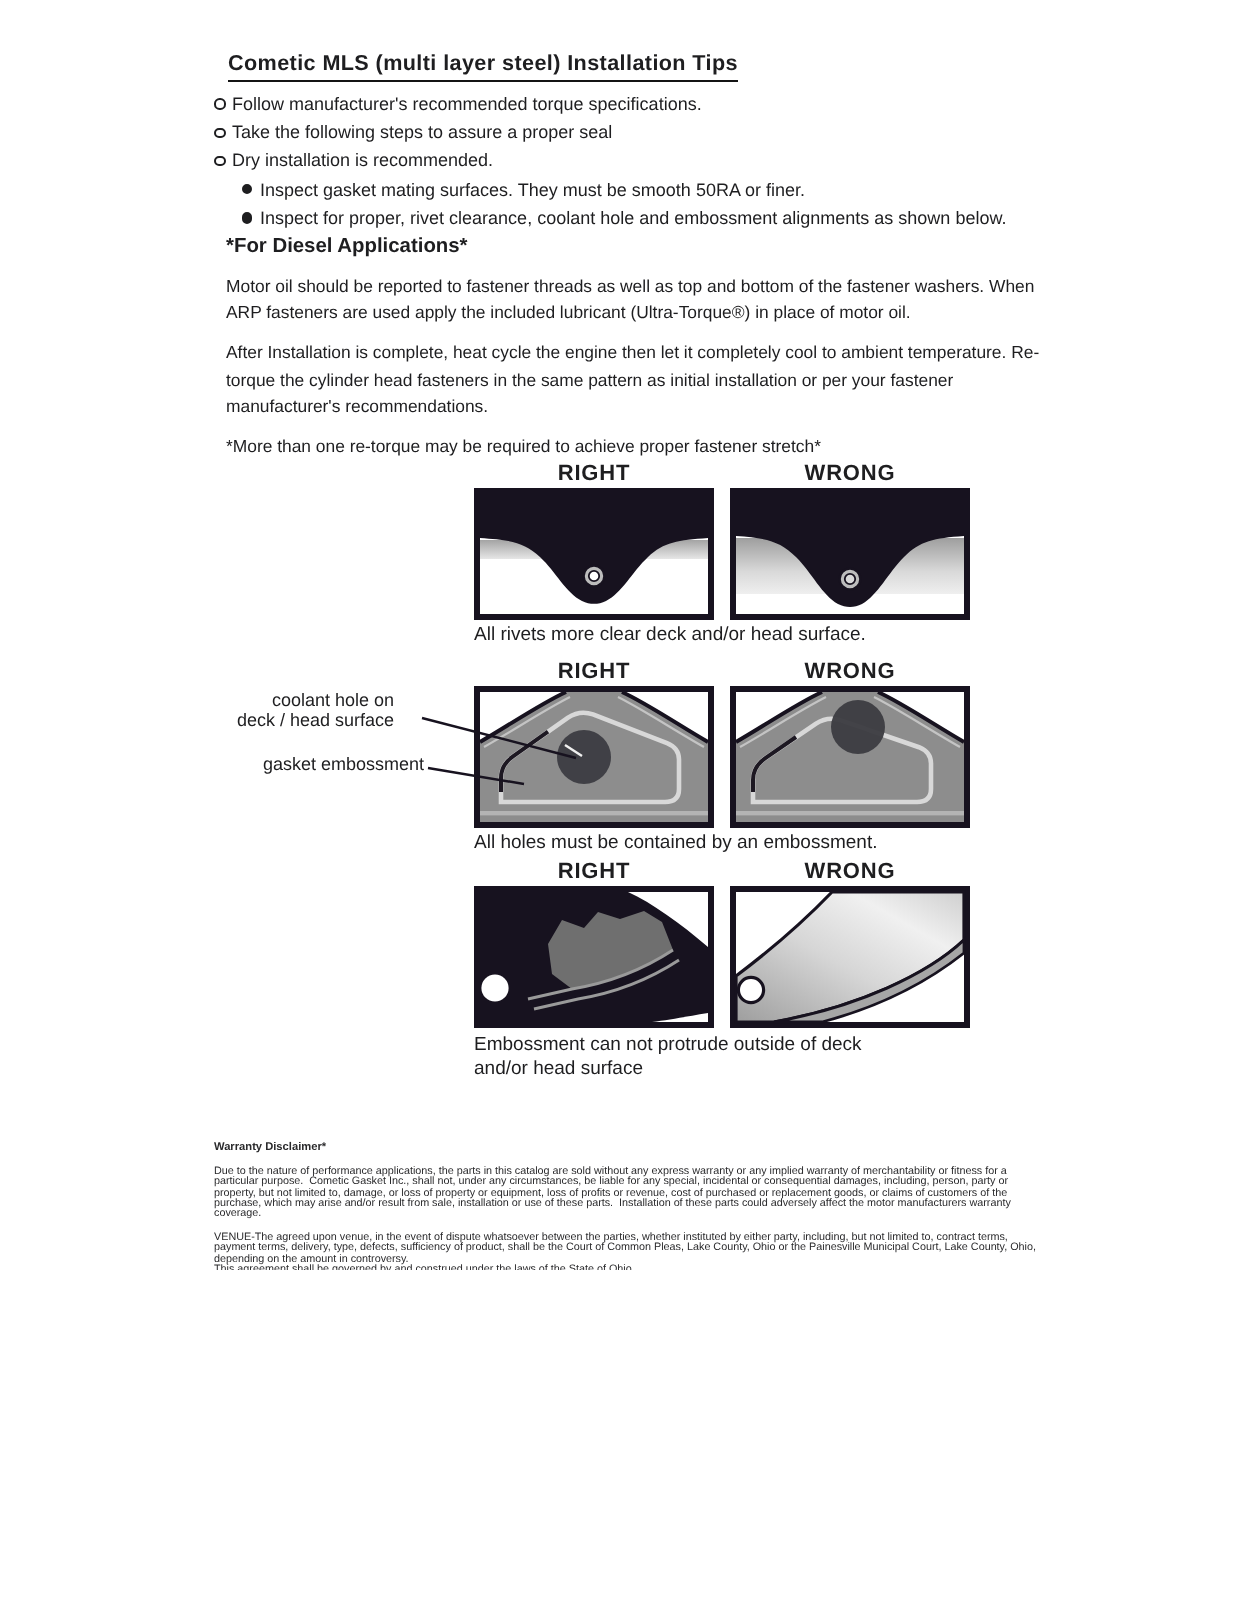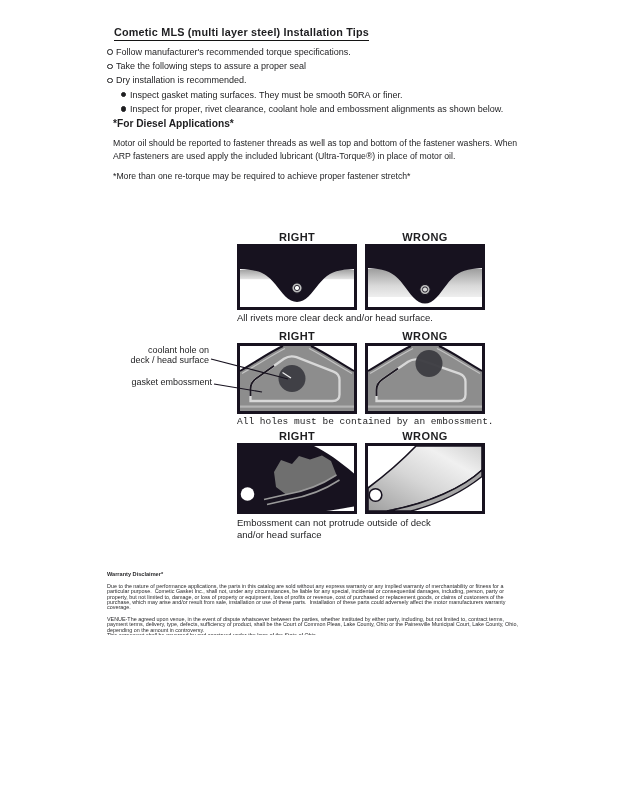--- a/index.html
+++ b/index.html
@@ -73,20 +73,21 @@
       <span class="mk">
           <i></i>
         </span>
       <span>Inspect for proper, rivet clearance, coolant hole and embossment alignments as shown below.</span>
     </div>
   </div>
 
   <div class="abs diesel">
     <h2>*For Diesel Applications*</h2>
     <p>Motor oil should be reported to fastener threads as well as top and bottom of the fastener washers. When ARP fasteners are used apply the included lubricant (Ultra-Torque®) in place of motor oil.</p>
+    <p>After Installation is complete, heat cycle the engine then let it completely cool to ambient temperature. Re-torque the cylinder head fasteners in the same pattern as initial installation or per your fastener manufacturer's recommendations.</p>
     <p>*More than one re-torque may be required to achieve proper fastener stretch*</p>
   </div>
 
   <div class="abs dlabel" style="left:237px;top:231px;">RIGHT</div>
   <div class="abs dlabel" style="left:365px;top:231px;">WRONG</div>
 
   <div class="abs dbox" style="left:237px;top:244px;">
     <svg viewBox="0 0 120 66">
       <defs>
         <linearGradient id="gA" x1="0" y1="0" x2="0" y2="1">
@@ -119,21 +120,21 @@
       <circle cx="60" cy="45.5" r="5.2" fill="#bdbdbd" stroke="#17121f" stroke-width="1.2"></circle>
       <circle cx="60" cy="45.5" r="2.6" fill="#d9d9d9" stroke="#17121f" stroke-width="0.9"></circle>
     </svg>
   </div>
 
   <div class="abs caption" style="left:237px;top:312px;width:260px;">All rivets more clear deck and/or head surface.</div>
 
   <div class="abs dlabel" style="left:237px;top:330px;">RIGHT</div>
   <div class="abs dlabel" style="left:365px;top:330px;">WRONG</div>
 
-  <div class="abs ann" style="left:93px;top:345px;width:116px;">coolant hole on
+  <div class="abs ann" style="left:81px;top:345px;width:116px;">coolant hole on
 deck / head surface</div>
   <div class="abs ann" style="left:95px;top:377px;width:117px;">gasket embossment</div>
 
   <div class="abs dbox" style="left:237px;top:343px;">
     <svg viewBox="0 0 120 71">
       <rect x="1.5" y="1.5" width="117" height="68" fill="#8d8d8d" stroke="#17121f" stroke-width="3"></rect>
       <path d="M3,3 H46 C33,9 17,20 3,28 Z" fill="#ffffff"></path>
       <path d="M117,3 H74 C87,9 103,20 117,28 Z" fill="#ffffff"></path>
       <path d="M46,3 C33,9 17,20 3,28" stroke="#17121f" stroke-width="2" fill="none"></path>
       <path d="M74,3 C87,9 103,20 117,28" stroke="#17121f" stroke-width="2" fill="none"></path>
@@ -161,21 +162,21 @@
       <path d="M11.5,53 V47 C11.5,42 13.5,39 17.5,36.2 L33,25.5" stroke="#1d1822" stroke-width="2" fill="none"></path>
       <circle cx="64" cy="20.5" r="13.5" fill="#3c3c42" opacity="0.96"></circle>
     </svg>
   </div>
 
   <svg class="abs" style="left:150px;top:350px;" width="145" height="50">
     <line x1="61" y1="9" x2="138" y2="29" stroke="#17121f" stroke-width="1.2"></line>
     <line x1="64" y1="34" x2="112" y2="42" stroke="#17121f" stroke-width="1.2"></line>
   </svg>
 
-  <div class="abs caption" style="left:237px;top:416px;width:260px;font-family:Liberation Mono, monospace;">All holes must be contained by an embossment.</div>
+  <div class="abs caption" style="left:237px;top:416px;width:260px;">All holes must be contained by an embossment.</div>
 
   <div class="abs dlabel" style="left:237px;top:430px;">RIGHT</div>
   <div class="abs dlabel" style="left:365px;top:430px;">WRONG</div>
 
   <div class="abs dbox" style="left:237px;top:443px;">
     <svg viewBox="0 0 120 71">
       <rect x="1.5" y="1.5" width="117" height="68" fill="#ffffff" stroke="#17121f" stroke-width="3"></rect>
       <path d="M3,3 H77 C89,8.5 103,18.5 117,30.5 V63.5 C105,65.5 97,67 89,68 H3 Z" fill="#17121f"></path>
       <path d="M37,29 L44,17 L55,21 L62,13 L73,16.5 L85,12.5 L94,18 L99.5,32 C85,41.5 67,48.5 49,51.5 L39,44 Z" fill="#6f6f6f"></path>
       <path d="M99.5,32 C85,41.5 67,48.5 49,51.5 L27,56.5" stroke="#9a9a9a" stroke-width="1.5" fill="none"></path>

